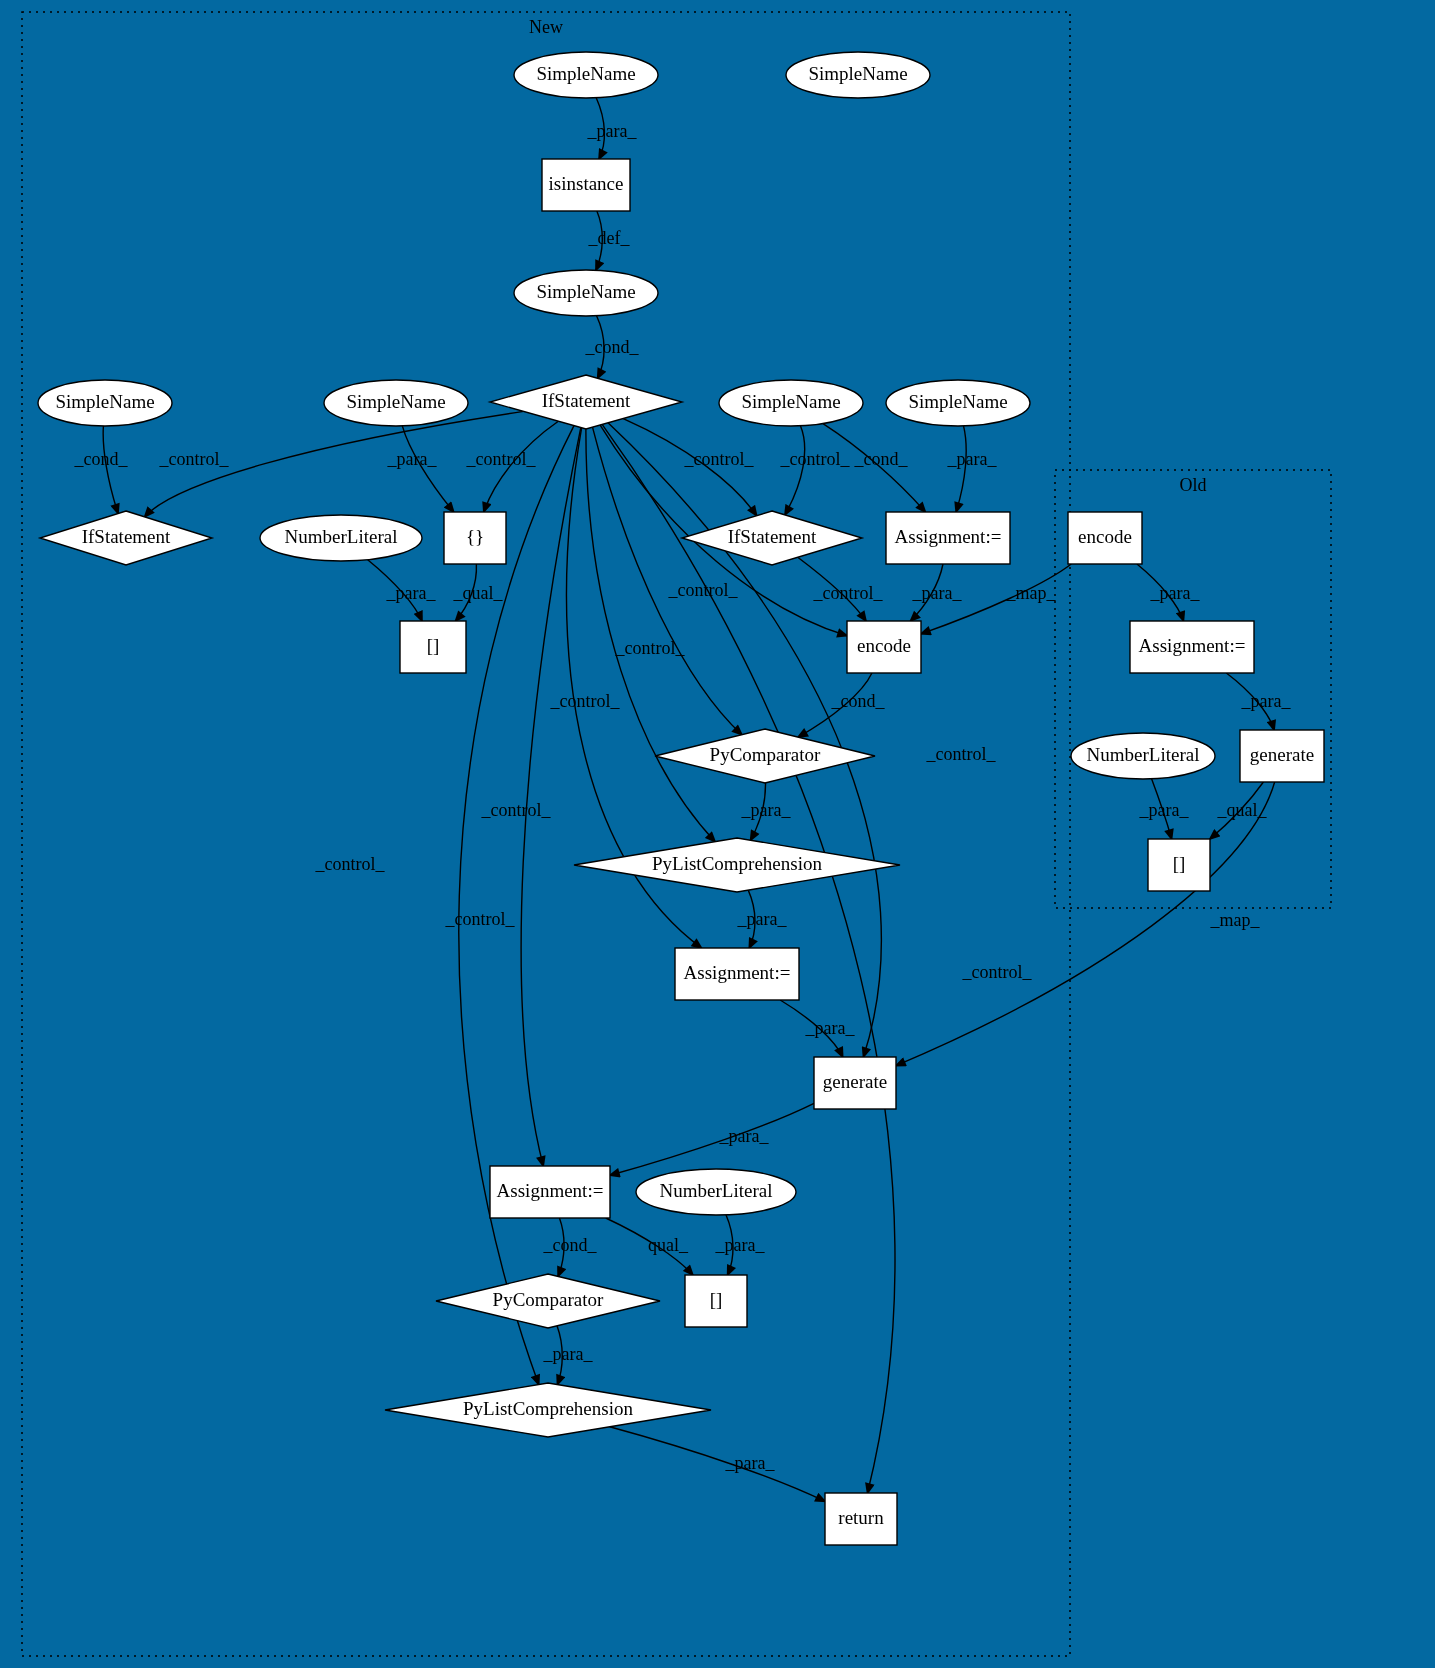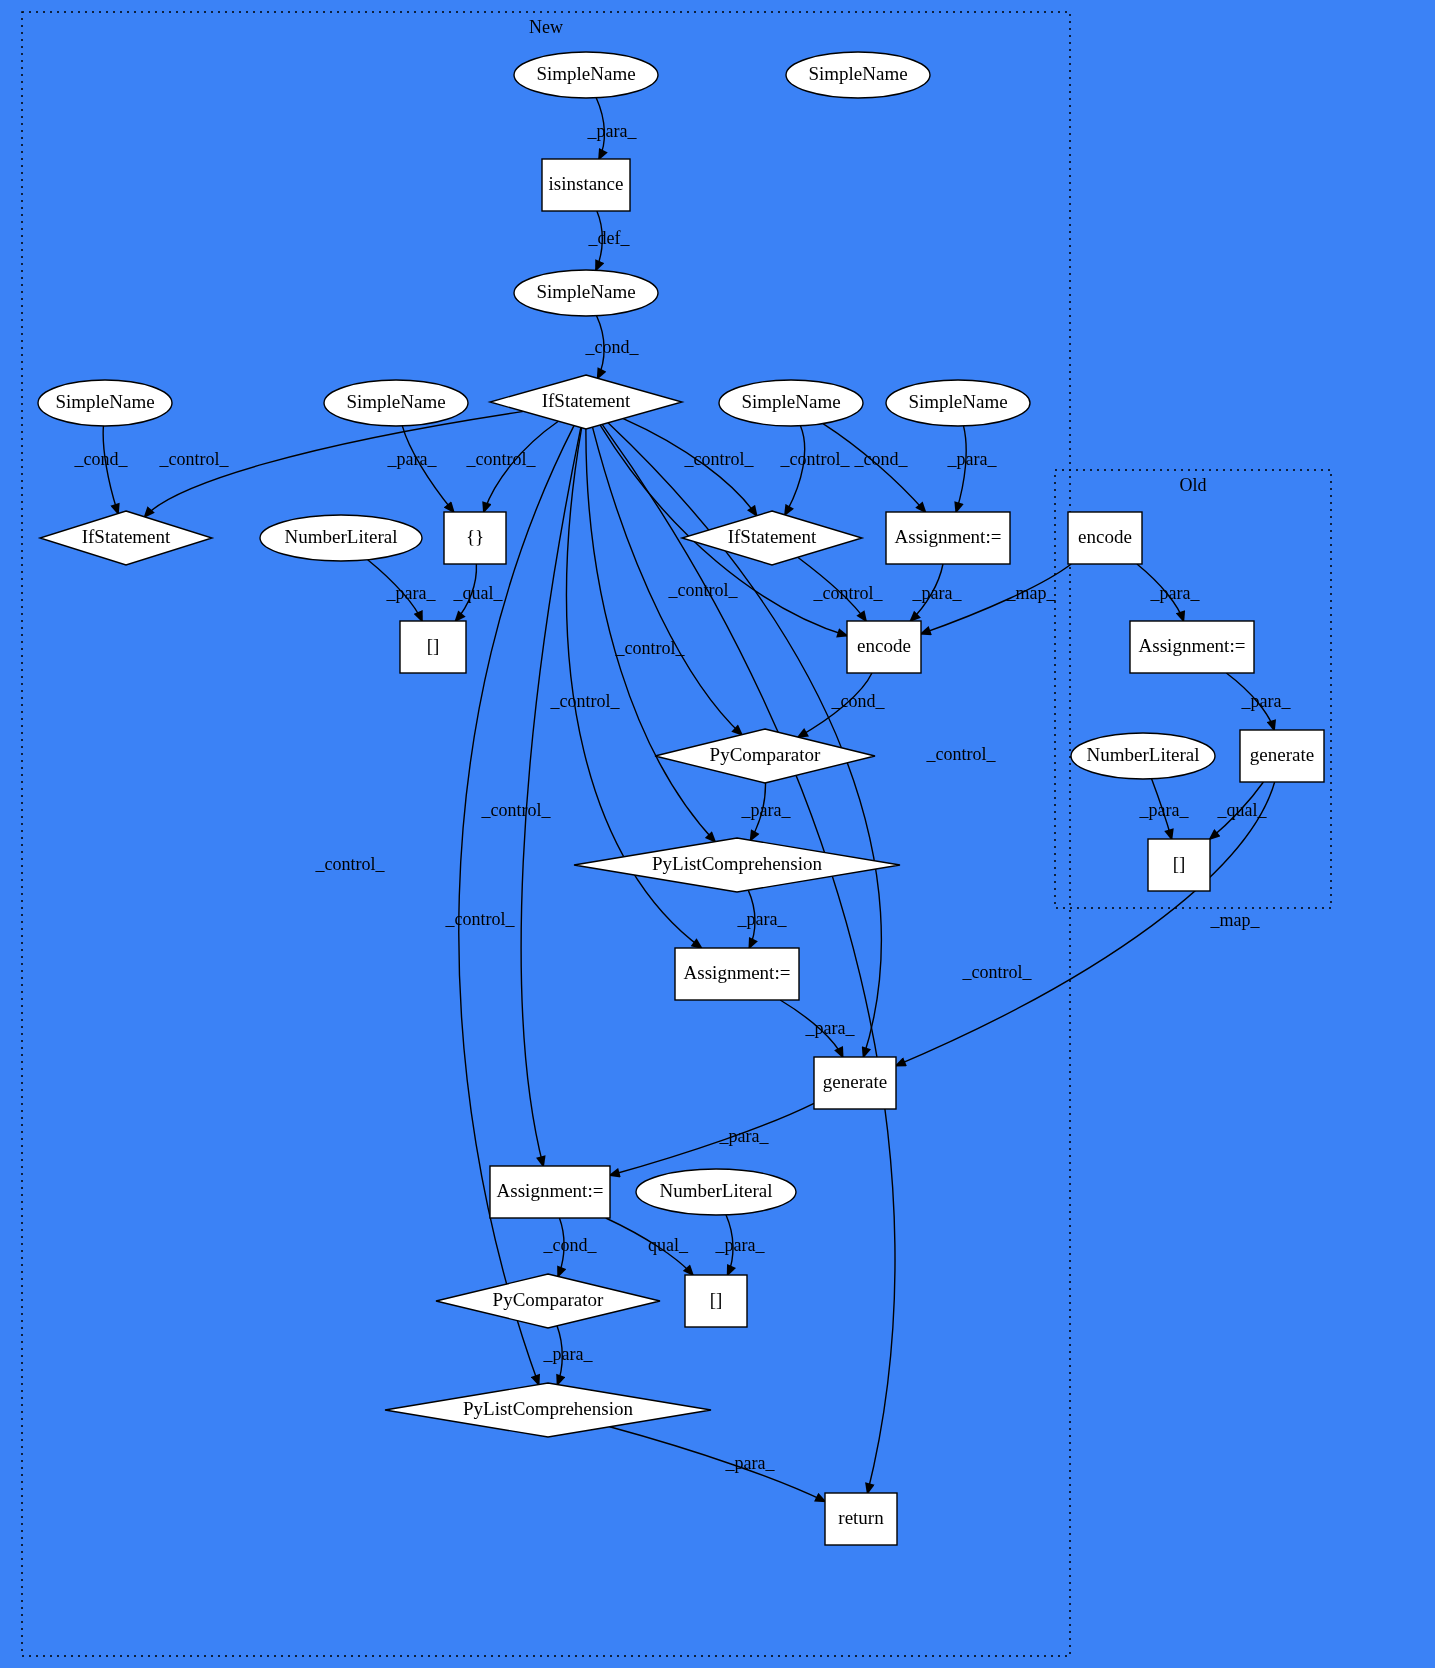--- a/index.html
+++ b/index.html
@@ -1,16 +1,16 @@
 <!DOCTYPE html>
 <html><head>
 <meta charset="utf-8">
 <style>
   html,body{margin:0;padding:0;background:#ffffff;}
-  #stage{position:relative;width:1435px;height:1668px;background:#3b82f6;
+  #stage{position:relative;width:1435px;height:1668px;background:#0369a1;
          font-family:"Liberation Serif", serif;}
   svg#graph{position:absolute;left:0;top:0;width:1435px;height:1668px;}
   .node-label, .edge-label, .cluster-label{
     font-family:"Liberation Serif", serif;
     fill:#000;
     text-anchor:middle;
     dominant-baseline:middle;
   }
   .node-label{font-size:19px;}
   .edge-label{font-size:18px;}

